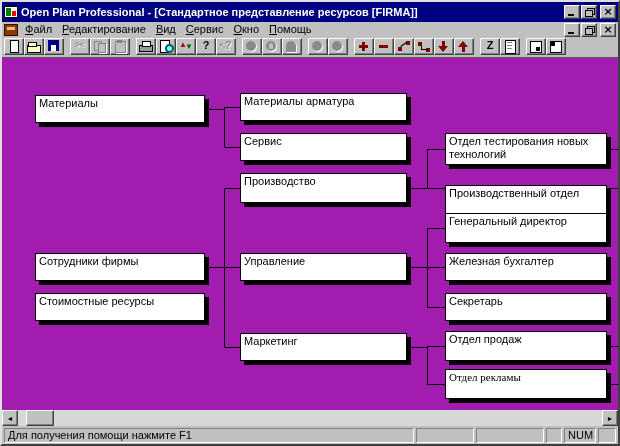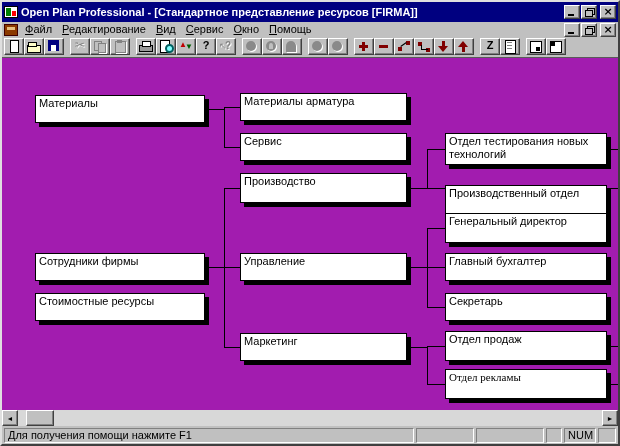--- a/index.html
+++ b/index.html
@@ -294,21 +294,21 @@
       <div class="node" style="left: 443px; top: 75px; width: 162px; height: 32px;">
         <span>Отдел тестирования новых технологий</span>
       </div>
       <div class="node" style="left: 443px; top: 115px; width: 162px; height: 30px; margin-top: 12px;">
         <span>Производственный отдел</span>
       </div>
       <div class="node" style="left: 443px; top: 155px; width: 162px; height: 30px;">
         <span>Генеральный директор</span>
       </div>
       <div class="node" style="left: 443px; top: 195px; width: 162px; height: 28px;">
-        <span>Главный бухгалтер</span>
+        <span>Железная бухгалтер</span>
       </div>
       <div class="node" style="left: 443px; top: 235px; width: 162px; height: 28px;">
         <span>Секретарь</span>
       </div>
       <div class="node" style="left: 443px; top: 273px; width: 162px; height: 30px;">
         <span>Отдел продаж</span>
       </div>
       <div class="node" style="left: 443px; top: 311px; width: 162px; height: 30px; font-family: Liberation Serif, serif;">
         <span>Отдел рекламы</span>
       </div>

